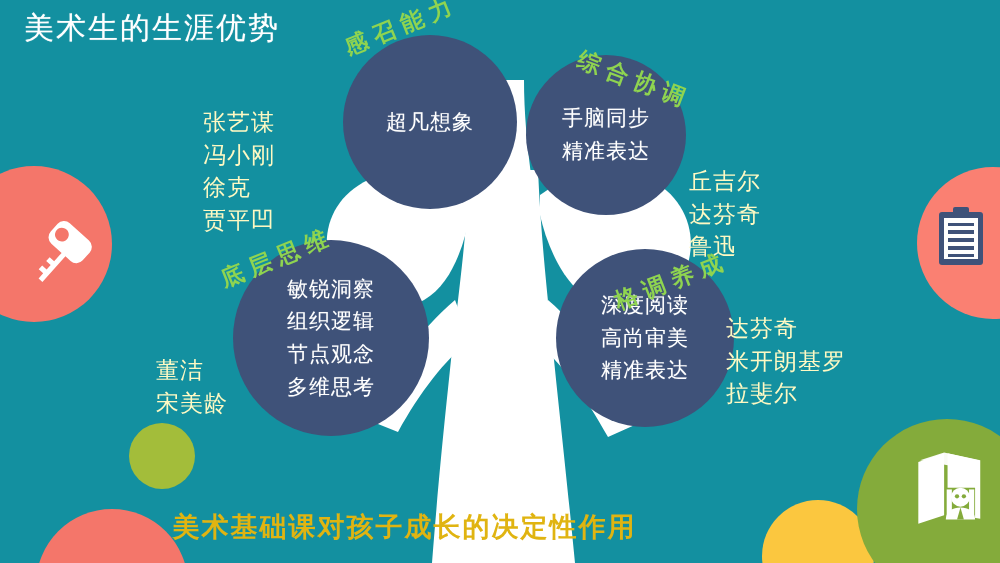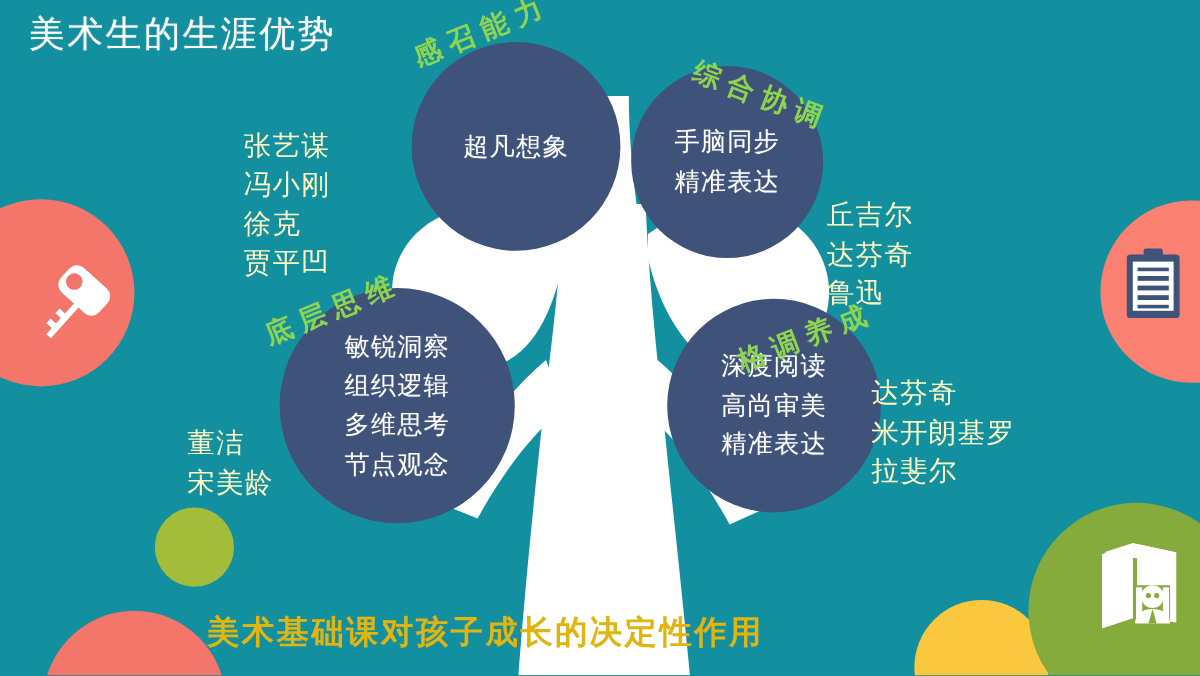--- a/index.html
+++ b/index.html
@@ -66,21 +66,21 @@
   
   .names{
     position:absolute;
     color:#fef9c3;
     font-size:23px;
     line-height:1.42;
     white-space:nowrap;
     letter-spacing:1px;
   }
   #names-directors{left:203px;top:106px;}
-  #names-thinkers{left:689px;top:165px;font-family:Liberation Mono, monospace;}
+  #names-thinkers{left:689px;top:165px;}
   #names-artists{left:726px;top:312px;}
   #names-actresses{left:156px;top:354px;}
 
   
   #page-title{
     position:absolute;left:24px;top:8px;
     color:#ffffff;
     font-size:30px;
     letter-spacing:2px;
     white-space:nowrap;
@@ -187,22 +187,22 @@
   </div>
 
   <div class="bubble" id="bubble-coordination">
     <div class="line">手脑同步</div>
     <div class="line">精准表达</div>
   </div>
 
   <div class="bubble" id="bubble-thinking">
     <div class="line">敏锐洞察</div>
     <div class="line">组织逻辑</div>
+    <div class="line">节点观念</div>
     <div class="line">多维思考</div>
-    <div class="line">节点观念</div>
   </div>
 
   <div class="bubble" id="bubble-taste">
     <div class="line">深度阅读</div>
     <div class="line">高尚审美</div>
     <div class="line">精准表达</div>
   </div>
 
   <div class="glabel" id="label-imagination">感召能力</div>
   <div class="glabel" id="label-coordination">综合协调</div>

